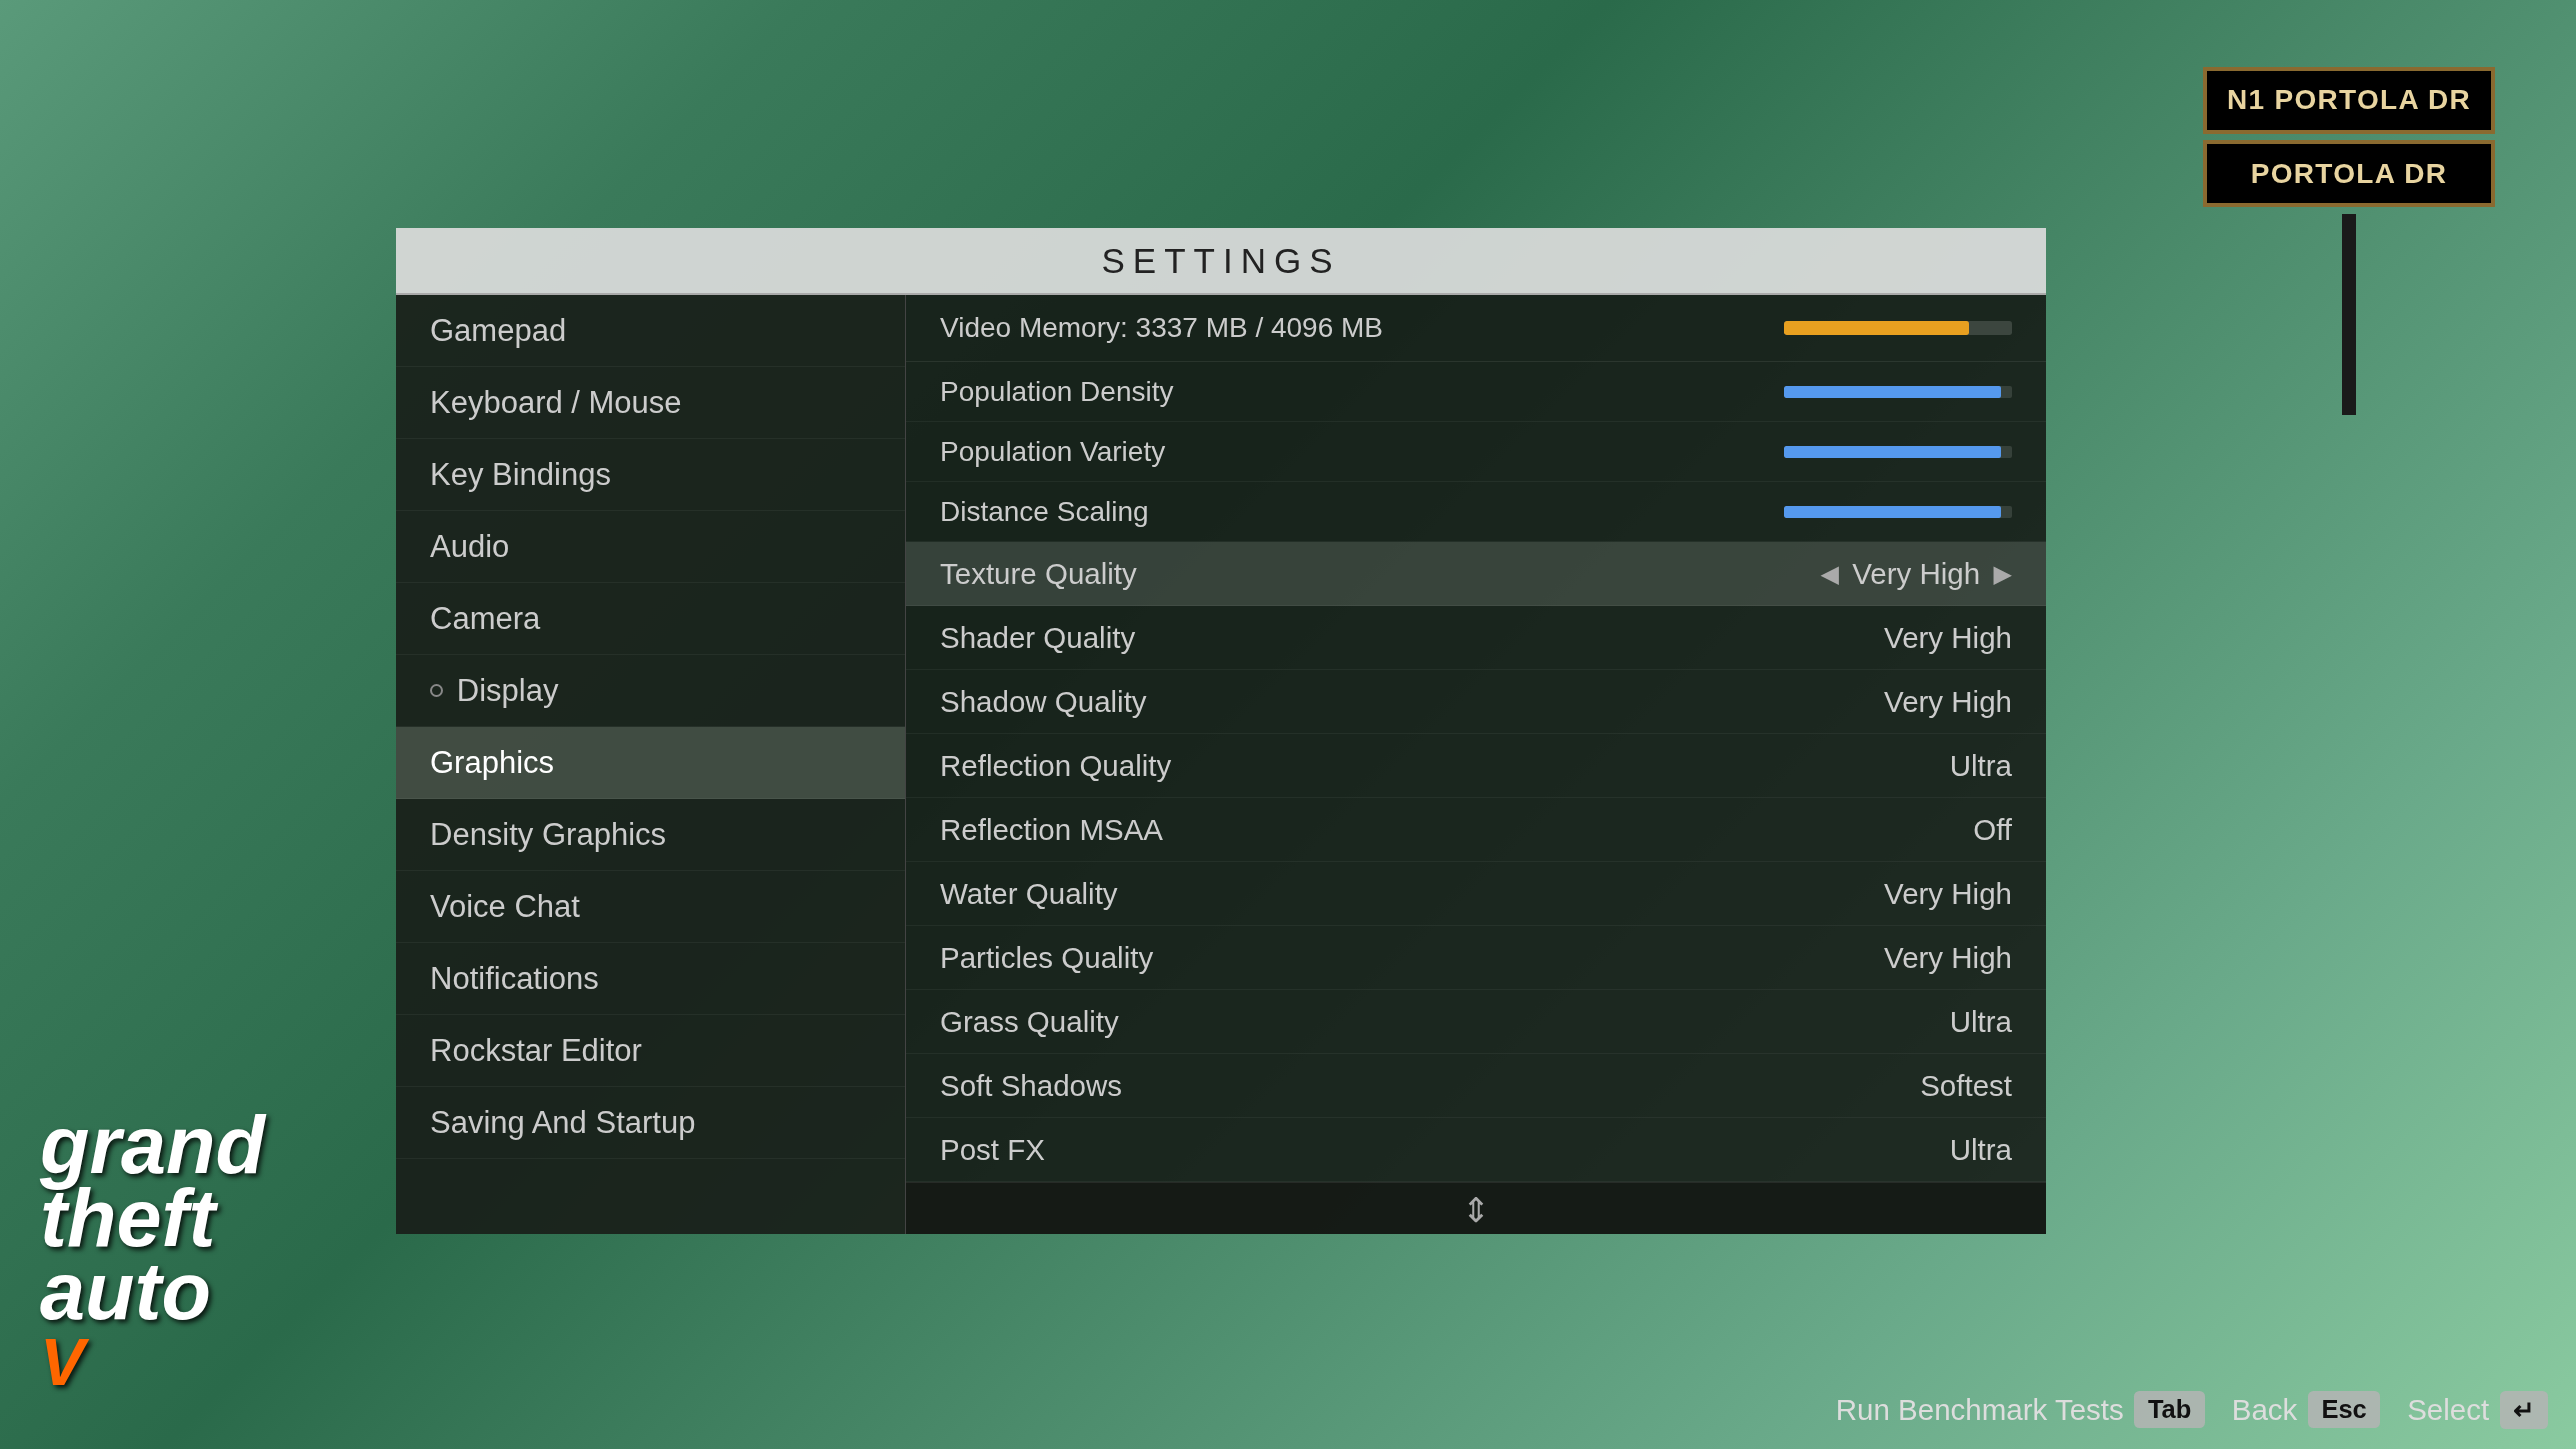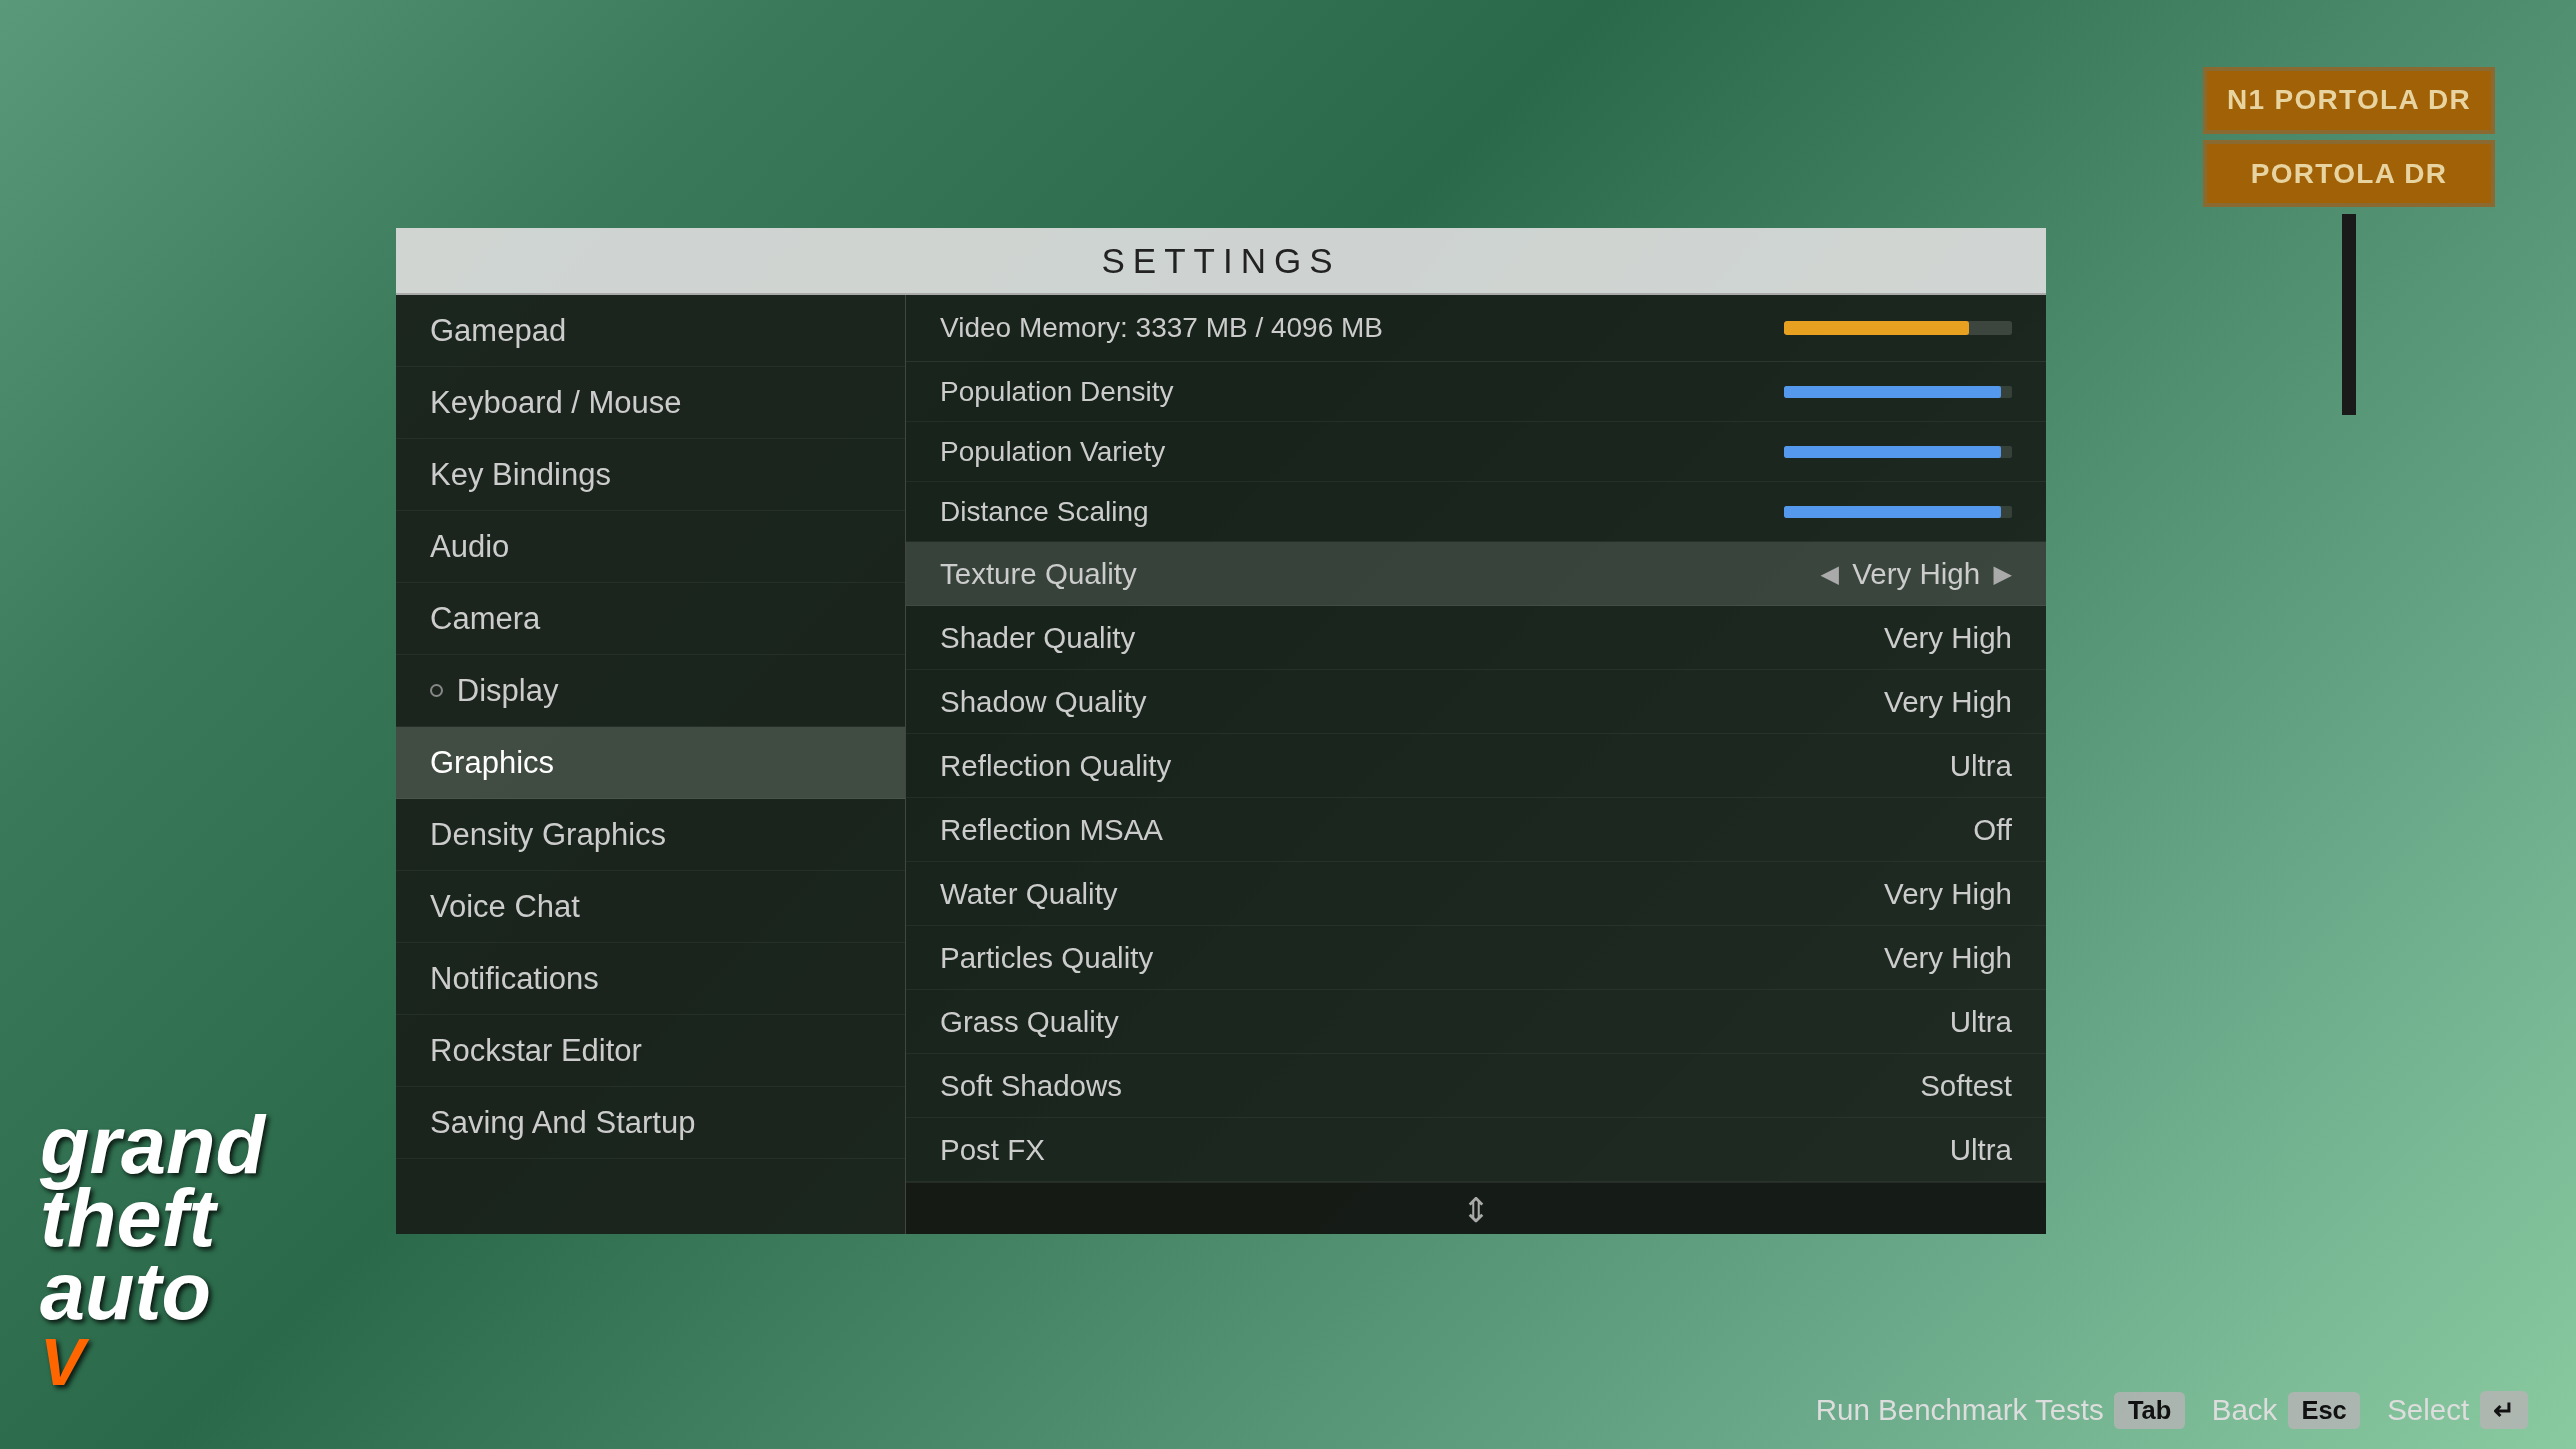--- a/index.html
+++ b/index.html
@@ -261,23 +261,23 @@
 
     .scroll-arrows {
       font-size: 34px;
       color: #aaa;
     }
 
     
     .bottom-bar {
       position: absolute;
       bottom: 20px;
-      right: 48px;
-      display: flex;
-      align-items: center;
+      right: 28px;
+      display: flex;
+      align-items: flex-start;
       gap: 27px;
       z-index: 30;
     }
 
     .bottom-action {
       display: flex;
       align-items: center;
       gap: 10.7px;
     }
 
@@ -301,21 +301,21 @@
     
     .street-sign {
       position: absolute;
       top: 67px;
       right: 81px;
       z-index: 3;
       text-align: center;
     }
 
     .sign-board {
-      background: #a16207;
+      background: #000000;
       color: #e8d4a0;
       border: 4px solid #8a6a30;
       padding: 13.4px 20px;
       font-size: 28px;
       font-weight: 700;
       margin-bottom: 6.7px;
       letter-spacing: 1.3px;
     }
 
     .sign-post {

